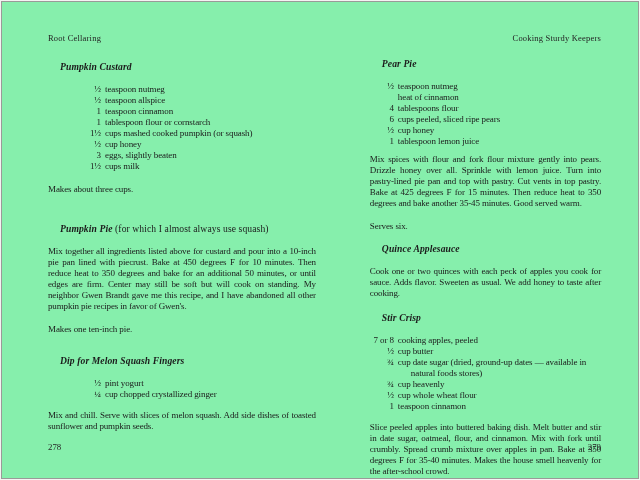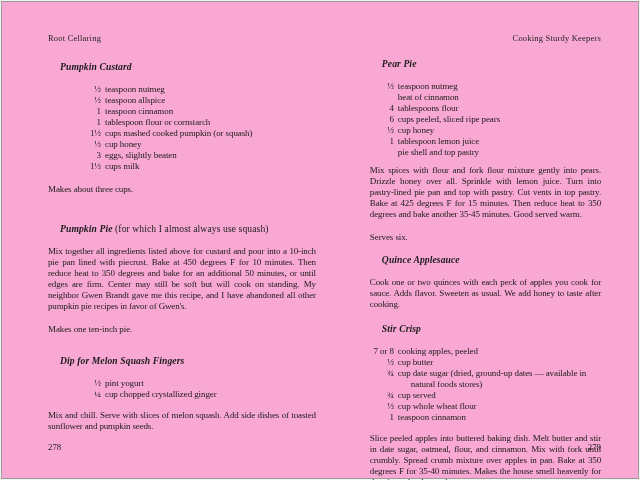--- a/index.html
+++ b/index.html
@@ -7,21 +7,21 @@
     width:640px; height:480px;
     background:#f4f4f2;
     font-family:"Liberation Serif","DejaVu Serif",serif;
     color:#1b1b1b;
     overflow:hidden;
   }
   .spread {
     position:relative;
     width:636px; height:476px;
     border:1px solid #9a9a98;
-    background:#f9a8d4;
+    background:#86efac;
     display:flex;
     box-sizing:content-box;
     margin:1px;
   }
   .page { position:relative; width:320px; height:476px; box-sizing:border-box; }
   .page.left  { padding:31px 4px 0 46px; }
   .page.right { padding:31px 37px 0 50px; }
 
   .running-header {
     font-size:8.5px; line-height:10px; letter-spacing:0.2px; color:#242424;
@@ -156,24 +156,20 @@
         <span class="ing-item">cups peeled, sliced ripe pears</span>
       </div>
       <div class="ing-row">
         <span class="ing-qty">½</span>
         <span class="ing-item">cup honey</span>
       </div>
       <div class="ing-row">
         <span class="ing-qty">1</span>
         <span class="ing-item">tablespoon lemon juice</span>
       </div>
-      <div class="ing-row">
-        <span class="ing-qty"></span>
-        <span class="ing-item">pie shell and top pastry</span>
-      </div>
     </div>
     <p class="para para-tight">Mix spices with flour and fork flour mixture gently into pears. Drizzle honey over all. Sprinkle with lemon juice. Turn into pastry-lined pie pan and top with pastry. Cut vents in top pastry. Bake at 425 degrees F for 15 minutes. Then reduce heat to 350 degrees and bake another 35-45 minutes. Good served warm.</p>
     <div class="yield">Serves six.</div>
 
     <h3 class="recipe-title mt-heading2">Quince Applesauce</h3>
     <p class="para para-tight">Cook one or two quinces with each peck of apples you cook for sauce. Adds flavor. Sweeten as usual. We add honey to taste after cooking.</p>
 
     <h3 class="recipe-title mt-heading3">Stir Crisp</h3>
     <div class="ingredients">
       <div class="ing-row">
@@ -183,21 +179,21 @@
       <div class="ing-row">
         <span class="ing-qty">½</span>
         <span class="ing-item">cup butter</span>
       </div>
       <div class="ing-row">
         <span class="ing-qty">¾</span>
         <span class="ing-item wrap-indent">cup date sugar (dried, ground-up dates — available in natural foods stores)</span>
       </div>
       <div class="ing-row">
         <span class="ing-qty">¾</span>
-        <span class="ing-item">cup served</span>
+        <span class="ing-item">cup heavenly</span>
       </div>
       <div class="ing-row">
         <span class="ing-qty">½</span>
         <span class="ing-item">cup whole wheat flour</span>
       </div>
       <div class="ing-row">
         <span class="ing-qty">1</span>
         <span class="ing-item">teaspoon cinnamon</span>
       </div>
     </div>

